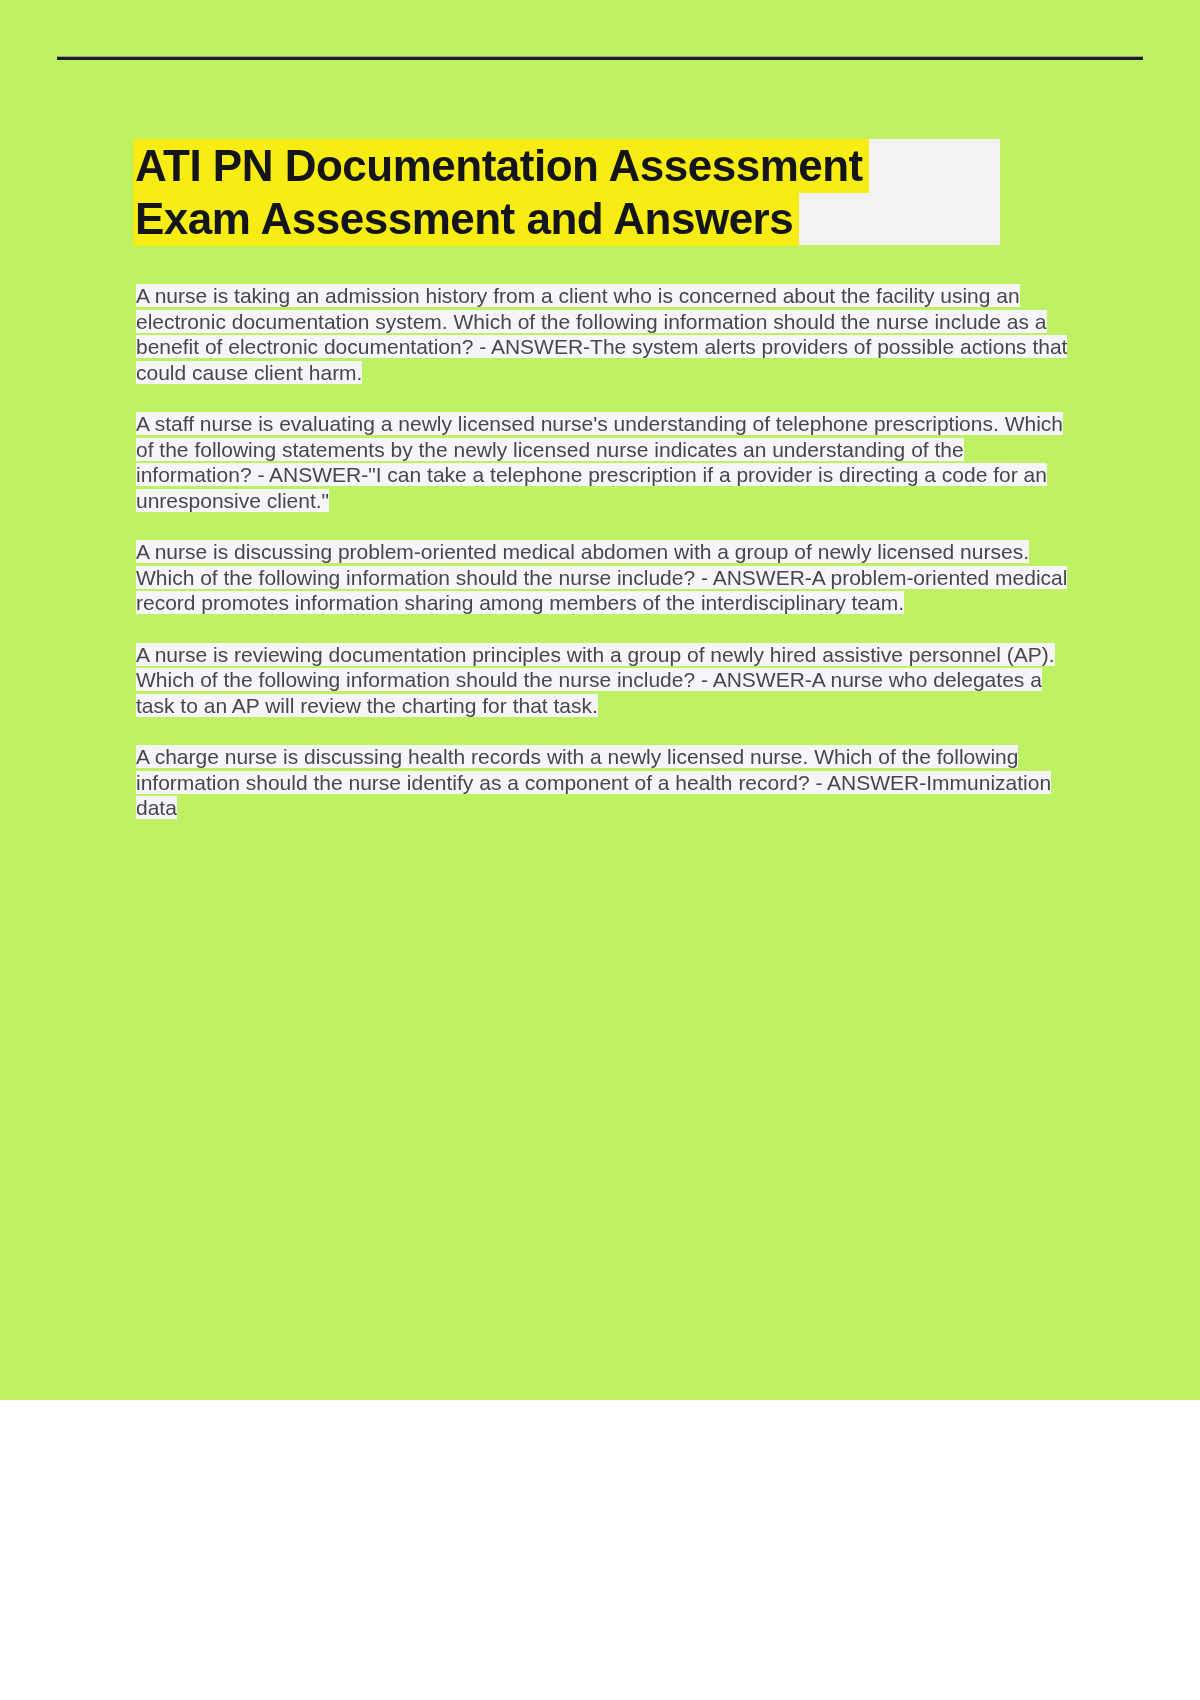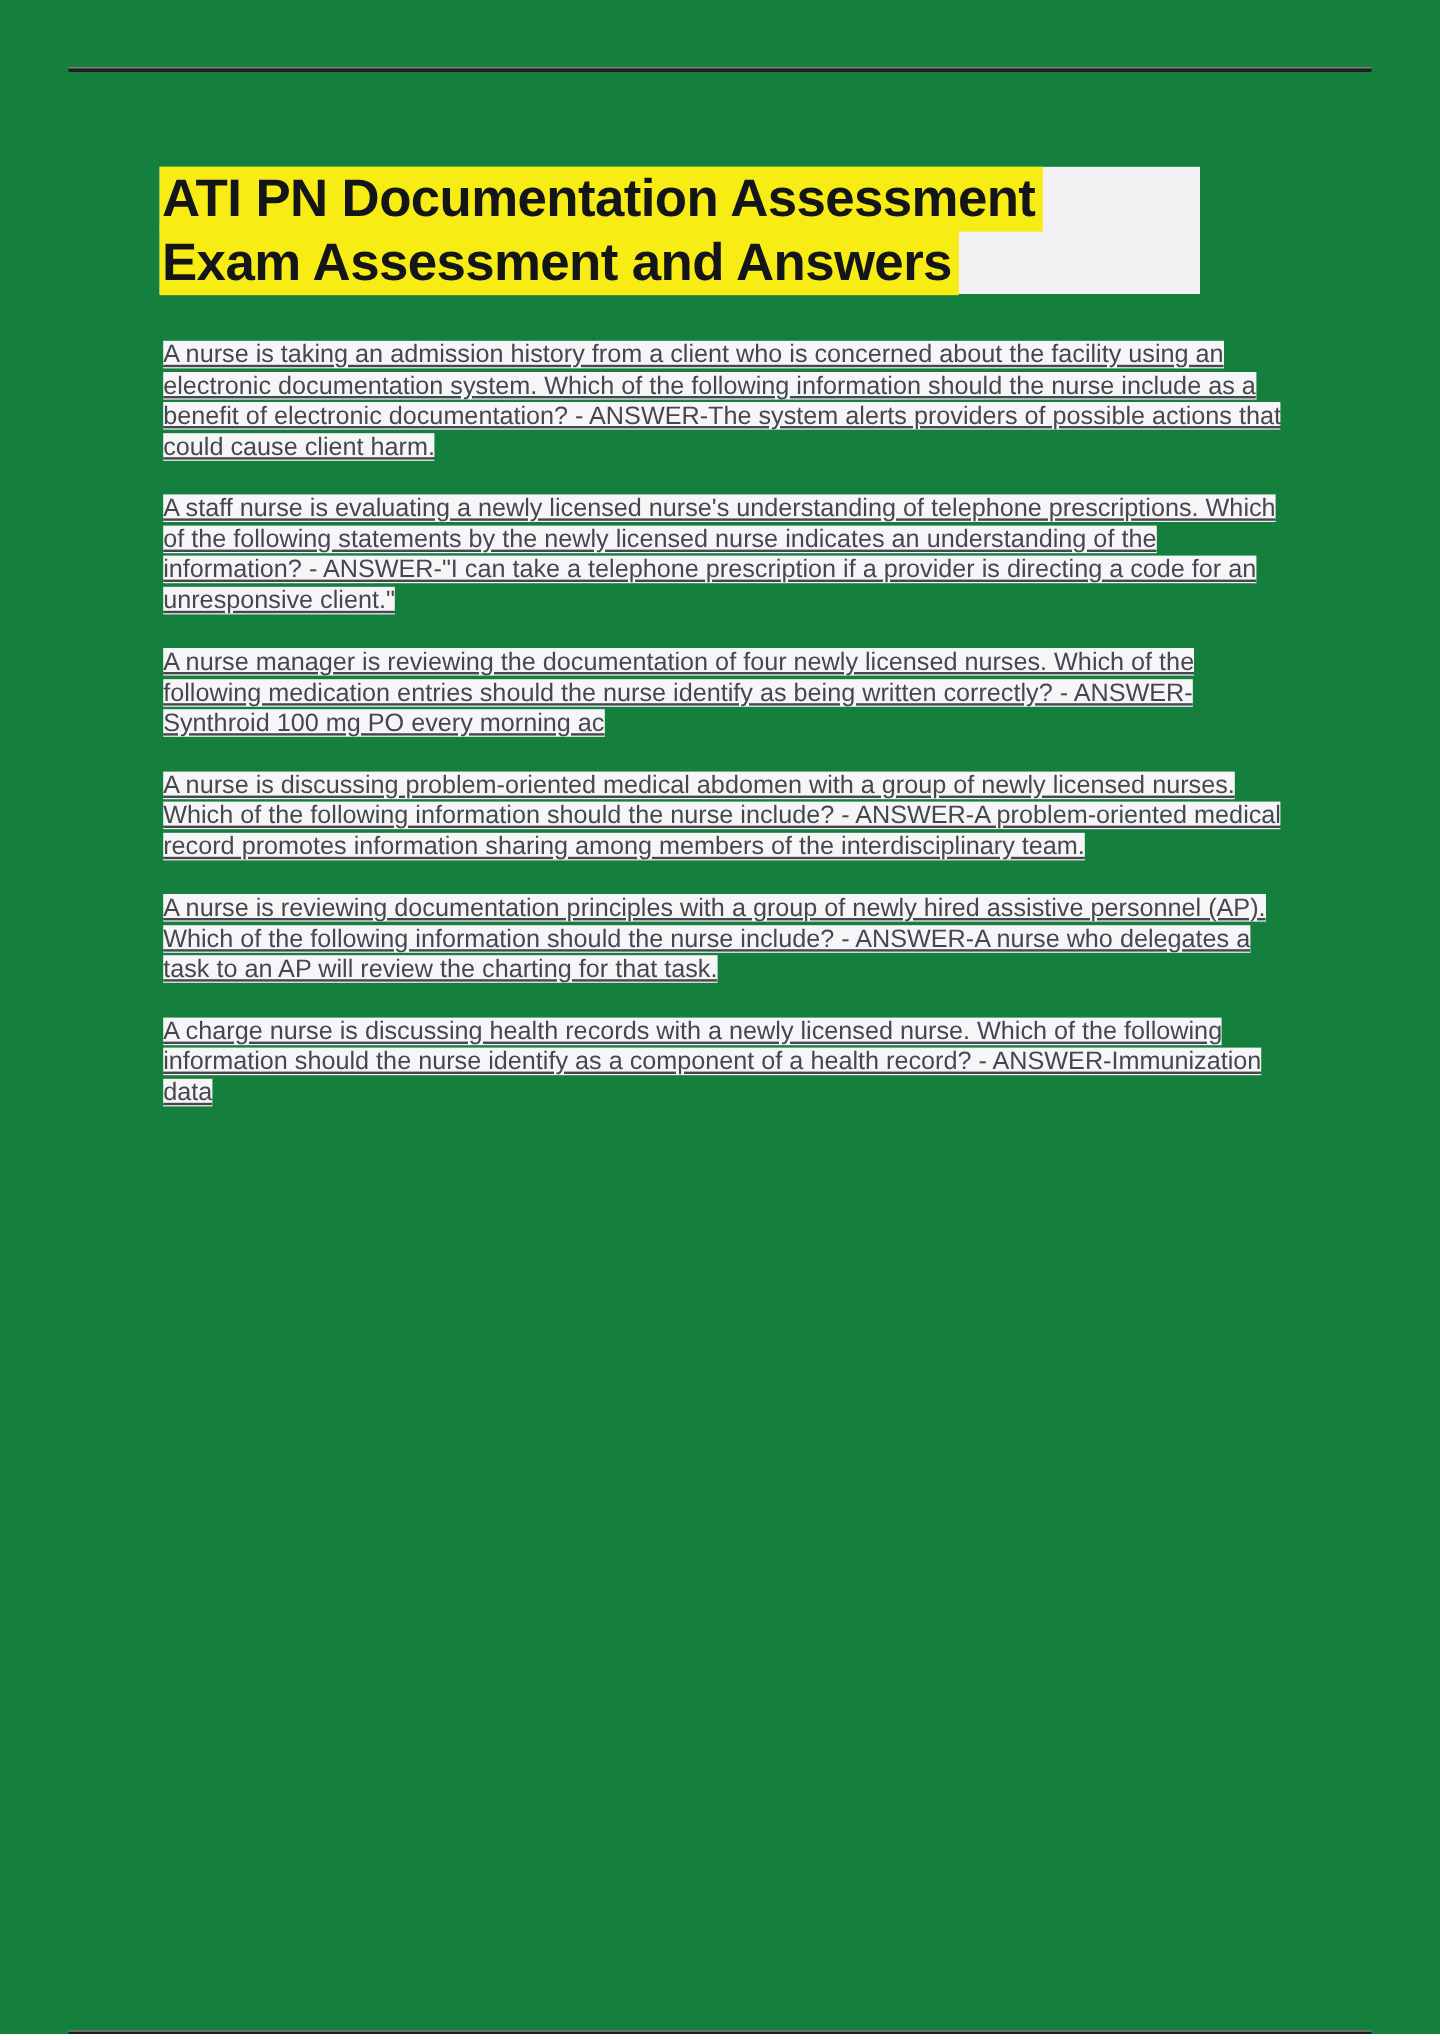--- a/index.html
+++ b/index.html
@@ -3,22 +3,22 @@
 <meta charset="utf-8">
 <style>
   html, body {
     margin: 0;
     padding: 0;
     background: #ffffff;
   }
   .page {
     position: relative;
     width: 1200px;
-    height: 1695px;
-    background: #15803d;
+    height: 1400px;
+    background: #bef264;
     overflow: hidden;
     font-family: "Liberation Sans", sans-serif;
   }
   .rule {
     position: absolute;
     left: 57px;
     width: 1086px;
     height: 3px;
     background: #1f1f1f;
     border-top: 1px solid #9a9a9a;
@@ -56,39 +56,37 @@
   }
   .qa {
     margin: 0 0 26px 0;
     font-size: 21px;
     line-height: 25.5px;
     color: #46474c;
   }
   .qa .hl-soft {
     background: #f6f6f9;
     box-decoration-break: clone;
-    text-decoration: underline;
     -webkit-box-decoration-break: clone;
   }
 </style>
 </head>
 <body>
 
 <div class="page">
 
   <div class="rule rule-top"></div>
 
   <div class="title-block">
     <h1 class="doc-title"><span class="hl-yellow">ATI PN Documentation Assessment</span><br><span class="hl-yellow">Exam Assessment and Answers</span></h1>
   </div>
 
   <div class="content">
     <p class="qa"><span class="hl-soft">A nurse is taking an admission history from a client who is concerned about the facility using an electronic documentation system. Which of the following information should the nurse include as a benefit of electronic documentation? - ANSWER-The system alerts providers of possible actions that could cause client harm.</span></p>
     <p class="qa"><span class="hl-soft">A staff nurse is evaluating a newly licensed nurse's understanding of telephone prescriptions. Which of the following statements by the newly licensed nurse indicates an understanding of the information? - ANSWER-"I can take a telephone prescription if a provider is directing a code for an unresponsive client."</span></p>
-    <p class="qa"><span class="hl-soft">A nurse manager is reviewing the documentation of four newly licensed nurses. Which of the following medication entries should the nurse identify as being written correctly? - ANSWER-Synthroid 100 mg PO every morning ac</span></p>
     <p class="qa"><span class="hl-soft">A nurse is discussing problem-oriented medical abdomen with a group of newly licensed nurses. Which of the following information should the nurse include? - ANSWER-A problem-oriented medical record promotes information sharing among members of the interdisciplinary team.</span></p>
     <p class="qa"><span class="hl-soft">A nurse is reviewing documentation principles with a group of newly hired assistive personnel (AP). Which of the following information should the nurse include? - ANSWER-A nurse who delegates a task to an AP will review the charting for that task.</span></p>
     <p class="qa"><span class="hl-soft">A charge nurse is discussing health records with a newly licensed nurse. Which of the following information should the nurse identify as a component of a health record? - ANSWER-Immunization data</span></p>
   </div>
 
   <div class="rule rule-bottom"></div>
 
 </div>
 
 </body></html>

